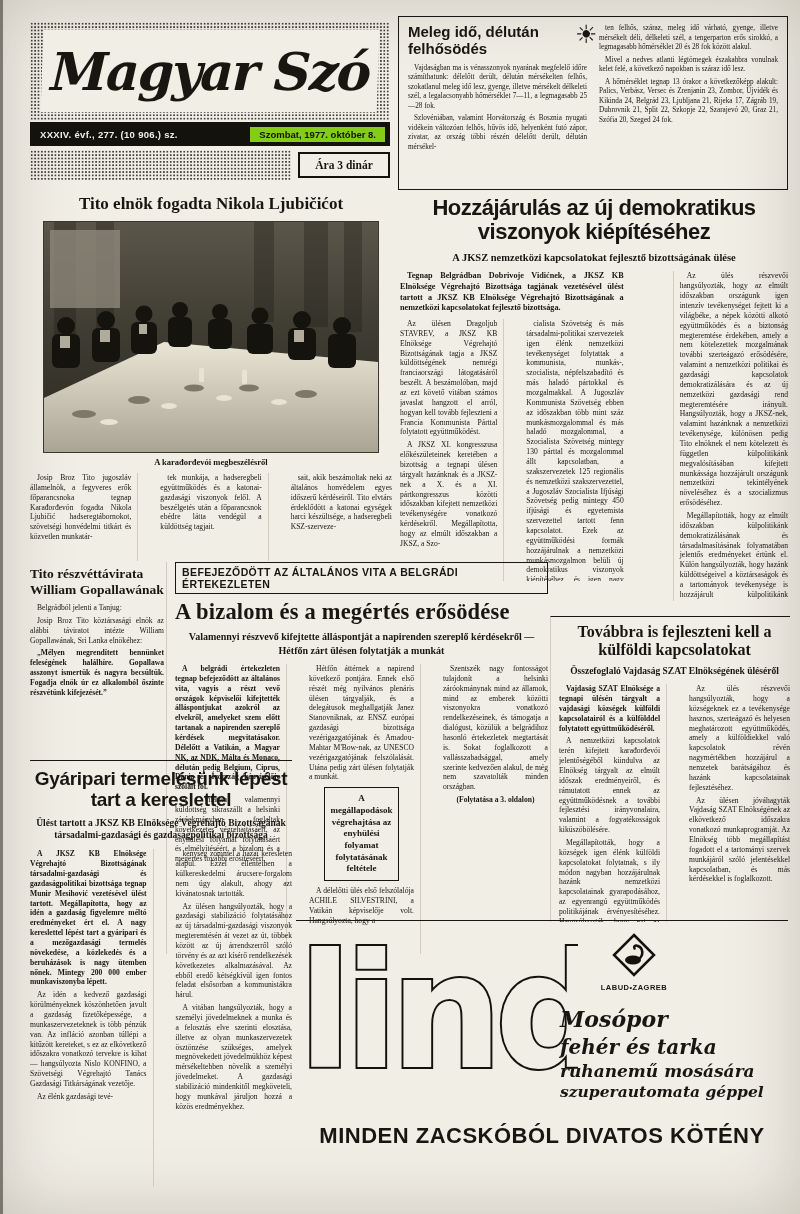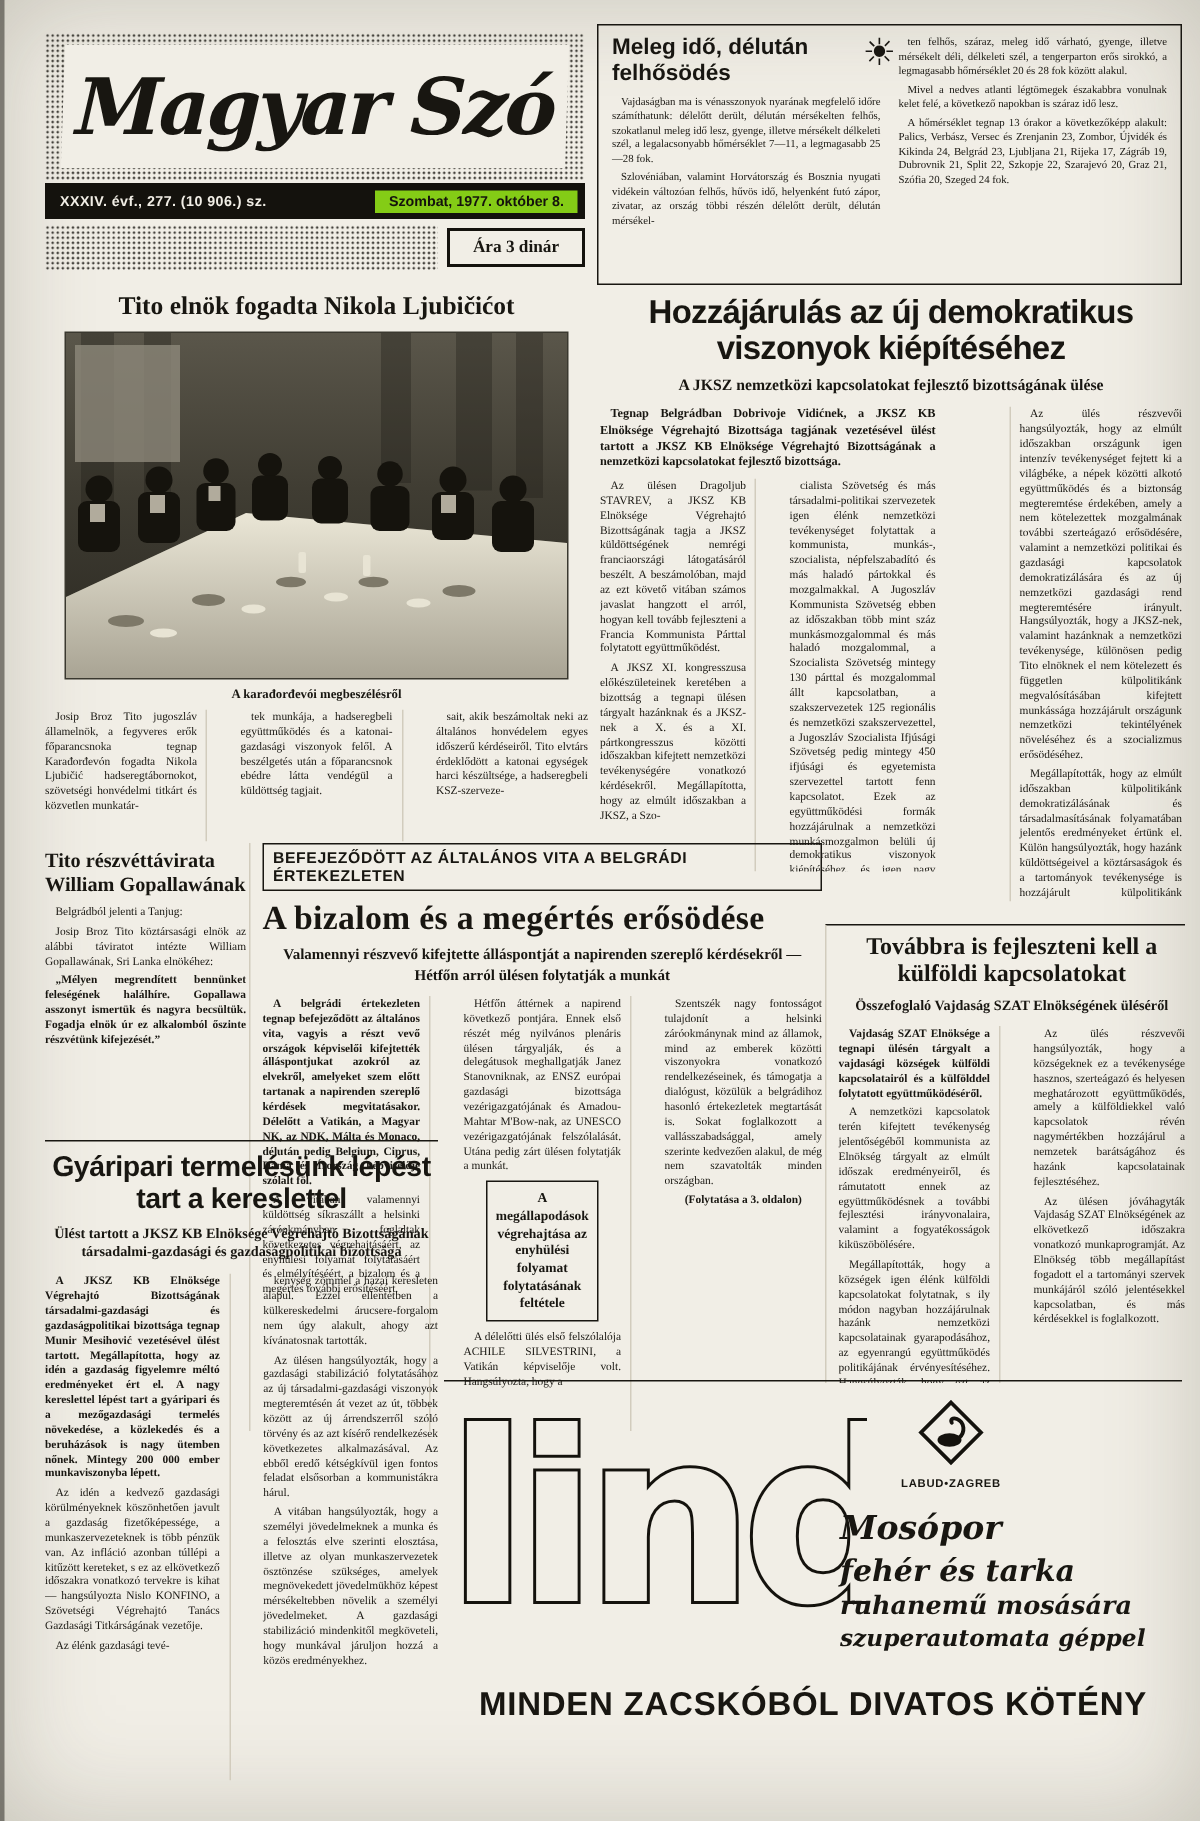--- a/index.html
+++ b/index.html
@@ -235,21 +235,21 @@
   <article class="condolence txt">
     <h3>Tito részvéttávirata William Gopallawának</h3>
     <p>Belgrádból jelenti a Tanjug:</p>
     <p>Josip Broz Tito köztársasági elnök az alábbi táviratot intézte William Gopallawának, Sri Lanka elnökéhez:</p>
     <p class="quote">„Mélyen megrendített bennünket feleségének halálhíre. Gopallawa asszonyt ismertük és nagyra becsültük. Fogadja elnök úr ez alkalomból őszinte részvétünk kifejezését.”</p>
   </article>
 
   <article class="belgrade">
     <div class="kicker">BEFEJEZŐDÖTT AZ ÁLTALÁNOS VITA A BELGRÁDI ÉRTEKEZLETEN</div>
     <h1>A bizalom és a megértés erősödése</h1>
-    <h3>Valamennyi részvevő kifejtette álláspontját a napirenden szereplő kérdésekről — Hétfőn arról ülésen folytatják a munkát</h3>
+    <h3>Valamennyi részvevő kifejtette álláspontját a napirenden szereplő kérdésekről — Hétfőn zárt ülésen folytatják a munkát</h3>
     <div class="cols b-cols txt">
       <div class="col">
         <p class="lead">A belgrádi értekezleten tegnap befejeződött az általános vita, vagyis a részt vevő országok képviselői kifejtették álláspontjukat azokról az elvekről, amelyeket szem előtt tartanak a napirenden szereplő kérdések megvitatásakor. Délelőtt a Vatikán, a Magyar NK, az NDK, Málta és Monaco, délután pedig Belgium, Ciprus, Dánia és Írország képviselője szólalt föl.</p>
         <p>A vitában valamennyi küldöttség síkraszállt a helsinki záróokmányban foglaltak következetes végrehajtásáért, az enyhülési folyamat folytatásáért és elmélyítéséért, a bizalom és a megértés további erősítéséért.</p>
       </div>
       <div class="col">
         <p>Hétfőn áttérnek a napirend következő pontjára. Ennek első részét még nyilvános plenáris ülésen tárgyalják, és a delegátusok meghallgatják Janez Stanovniknak, az ENSZ európai gazdasági bizottsága vezérigazgatójának és Amadou-Mahtar M'Bow-nak, az UNESCO vezérigazgatójának felszólalását. Utána pedig zárt ülésen folytatják a munkát.</p>
         <div class="note-box">
           <p>A megállapodások végrehajtása az enyhülési folyamat folytatásának feltétele</p>
         </div>
@@ -261,21 +261,21 @@
       </div>
     </div>
   </article>
 
   <article class="foreign">
     <h2>Továbbra is fejleszteni kell a külföldi kapcsolatokat</h2>
     <h3>Összefoglaló Vajdaság SZAT Elnökségének üléséről</h3>
     <div class="cols txt">
       <div class="col">
         <p class="lead">Vajdaság SZAT Elnöksége a tegnapi ülésén tárgyalt a vajdasági községek külföldi kapcsolatairól és a külfölddel folytatott együttműködéséről.</p>
-        <p>A nemzetközi kapcsolatok terén kifejtett tevékenység jelentőségéből kommunista az Elnökség tárgyalt az elmúlt időszak eredményeiről, és rámutatott ennek az együttműködésnek a további fejlesztési irányvonalaira, valamint a fogyatékosságok kiküszöbölésére.</p>
+        <p>A nemzetközi kapcsolatok terén kifejtett karađorđevói jelentőségéből kiindulva az Elnökség tárgyalt az elmúlt időszak eredményeiről, és rámutatott ennek az együttműködésnek a további fejlesztési irányvonalaira, valamint a fogyatékosságok kiküszöbölésére.</p>
         <p>Megállapították, hogy a községek igen élénk külföldi kapcsolatokat folytatnak, s ily módon nagyban hozzájárulnak hazánk nemzetközi kapcsolatainak gyarapodásához, az egyenrangú együttműködés politikájának érvényesítéséhez. Hangsúlyozták, hogy ezt az együttműködést a megállapított politika keretében, a tágabb társadalmi</p>
       </div>
       <div class="col">
         <p>Az ülés részvevői hangsúlyozták, hogy a községeknek ez a tevékenysége hasznos, szerteágazó és helyesen meghatározott együttműködés, amely a külföldiekkel való kapcsolatok révén nagymértékben hozzájárul a nemzetek barátságához és hazánk kapcsolatainak fejlesztéséhez.</p>
         <p>Az ülésen jóváhagyták Vajdaság SZAT Elnökségének az elkövetkező időszakra vonatkozó munkaprogramját. Az Elnökség több megállapítást fogadott el a tartományi szervek munkájáról szóló jelentésekkel kapcsolatban, és más kérdésekkel is foglalkozott.</p>
       </div>
     </div>
   </article>
 
   <article class="industry">

